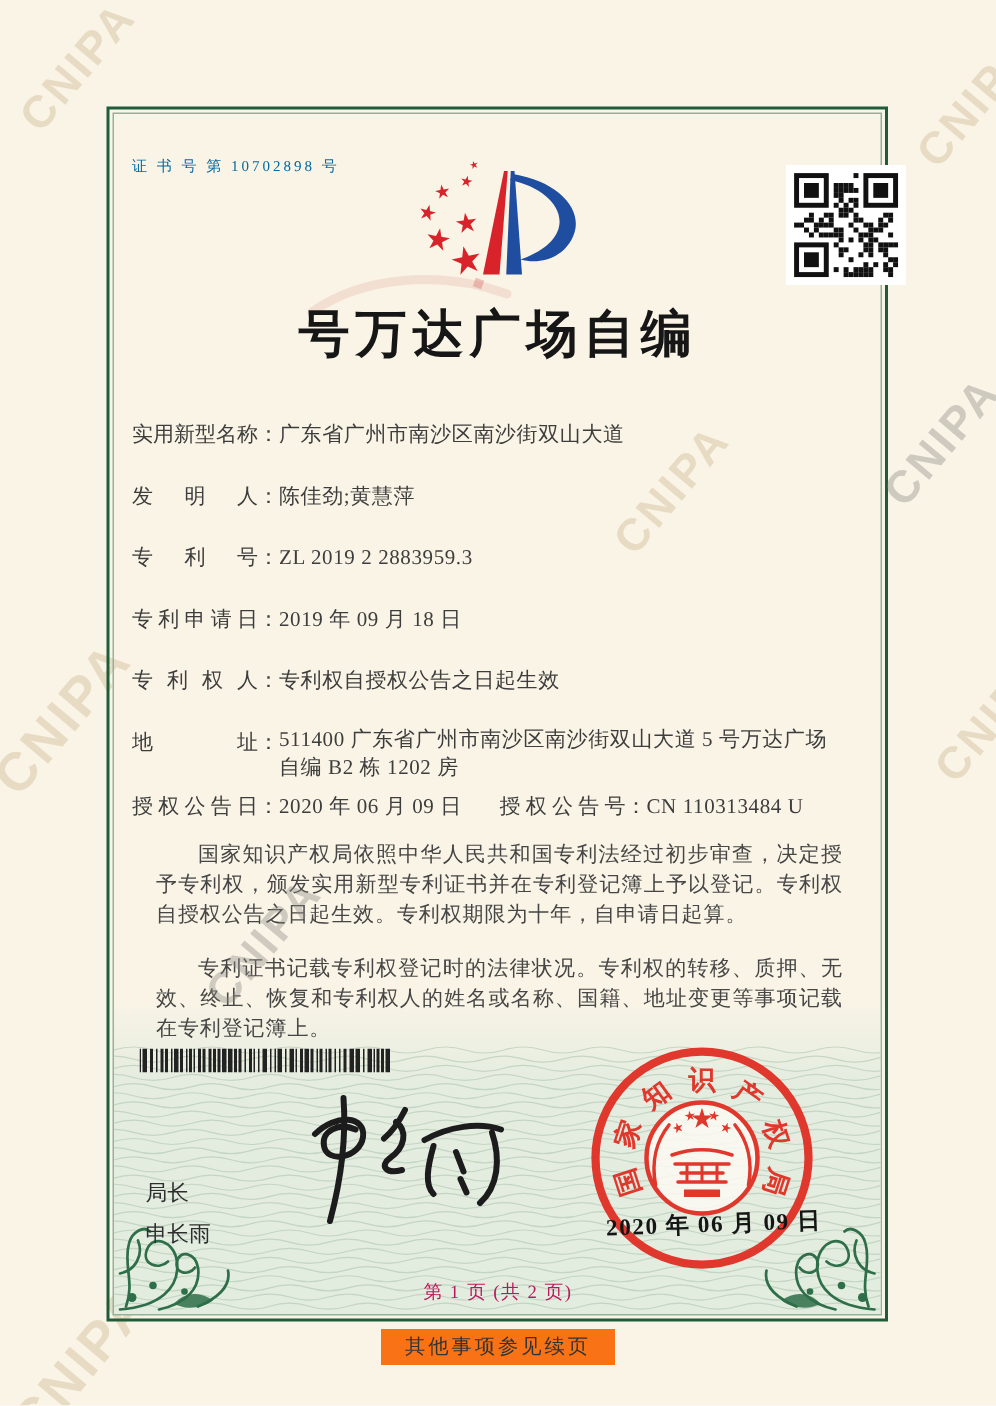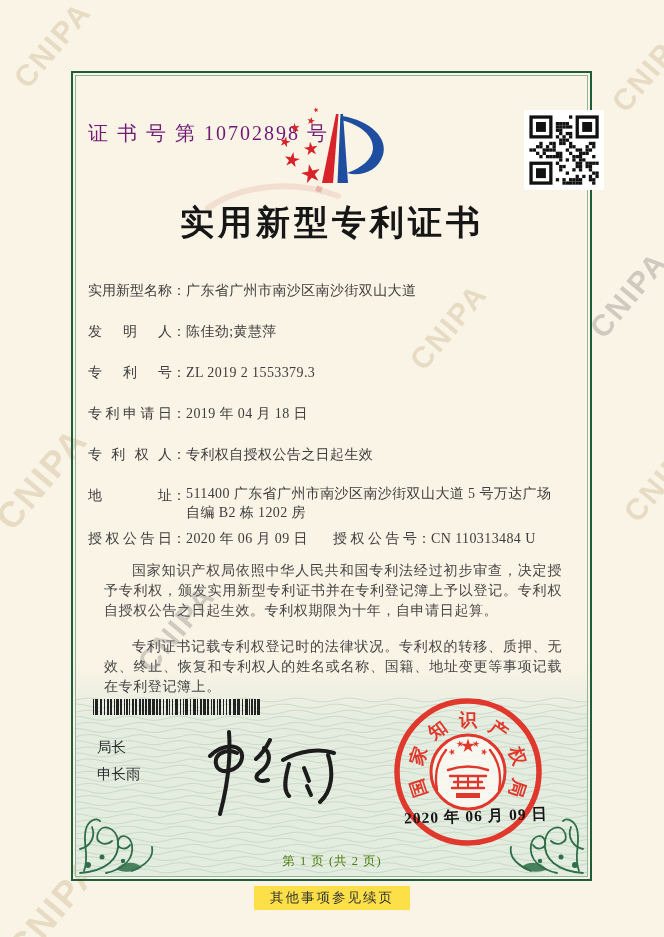--- a/index.html
+++ b/index.html
@@ -12,48 +12,48 @@
   .wm.big{font-size:36px;}
   .frame{position:absolute;left:71px;top:71px;width:521px;height:810px;box-sizing:border-box;
          border:2.5px solid #1e5c3a;z-index:2;}
   .frame::before{content:"";position:absolute;inset:2px;border:1px solid #8fb49a;pointer-events:none;}
   .panel{position:absolute;left:3px;right:3px;bottom:3px;height:212px;
          background:linear-gradient(180deg,rgba(226,236,223,0) 0,rgba(226,236,223,.92) 58px,#e2ecdf 100%);}
   .panel svg.waves{position:absolute;left:0;bottom:0;width:100%;height:182px;}
   .flourish{position:absolute;bottom:0;width:110px;height:105px;}
   .flourish.left{left:0;}
   .flourish.right{right:0;transform:scaleX(-1);}
-  .certno{position:absolute;left:88px;top:120px;font-size:20px;letter-spacing:2px;color:#701a75;z-index:3;}
+  .certno{position:absolute;left:88px;top:104px;font-size:10px;letter-spacing:2px;color:#0369a1;z-index:3;}
   .logo{position:absolute;left:278px;top:94px;z-index:3;}
   .qr{position:absolute;left:524px;top:110px;z-index:3;background:#fff;}
   .title{position:absolute;left:72px;width:520px;top:200px;text-align:center;font-size:34px;
          font-weight:bold;letter-spacing:4px;color:#161616;z-index:3;}
   .fields{position:absolute;left:88px;top:280px;width:482px;font-size:14px;z-index:3;color:#3d3d3d;}
   .frow{line-height:21px;margin-bottom:20px;position:relative;}
   .flabel{display:inline-flex;justify-content:space-between;width:84px;vertical-align:top;}
   .fcolon{display:inline-block;width:14px;vertical-align:top;}
   .fvalue{letter-spacing:.4px;}
   .frow.addr{margin-bottom:6px;}
   .frow.addr .fvalue{display:inline-block;width:372px;line-height:18.5px;vertical-align:top;}
   .pair2{position:absolute;left:245px;top:0;}
   .paras{position:absolute;left:88px;top:545px;width:490px;font-size:14px;line-height:20px;
          text-align:justify;color:#464646;letter-spacing:.6px;z-index:3;}
   .paras p{margin:16px;text-indent:2em;}
   .barcode{position:absolute;left:93px;top:699px;z-index:5;}
-  .director{position:absolute;left:97px;top:738px;z-index:5;
+  .director{position:absolute;left:97px;top:786px;z-index:5;
             font-family:"Liberation Sans","DejaVu Sans",sans-serif;font-size:14.5px;color:#2e2e2e;}
   .director div{margin-bottom:8px;}
   .sig{position:absolute;left:190px;top:720px;z-index:6;}
   .seal{position:absolute;left:392px;top:696px;z-index:6;opacity:.93;}
   .sealdate{position:absolute;left:404px;top:806px;width:150px;z-index:7;font-size:15.5px;
             font-weight:bold;color:#151515;letter-spacing:1px;transform:rotate(-2deg);}
   .pagenote{position:absolute;left:72px;width:520px;top:853px;text-align:center;font-size:12.5px;
-            color:#4d7c0f;letter-spacing:1px;z-index:5;}
+            color:#be185d;letter-spacing:1px;z-index:5;}
   .contnote{position:absolute;left:0;right:0;top:886px;display:flex;justify-content:center;z-index:3;}
-  .contnote span{background:#fde047;padding:3px 16px;font-size:13.5px;letter-spacing:2px;color:#333;}
+  .contnote span{background:#f97316;padding:3px 16px;font-size:13.5px;letter-spacing:2px;color:#333;}
   .pinkmark{position:absolute;left:198px;top:174px;z-index:2;opacity:.55;}
 </style>
 </head>
 <body>
 
 <div class="page">
 
   <div class="wm" style="left:2px;top:28px;">CNIPA</div>
   <div class="wm" style="left:600px;top:52px;">CNIPA</div>
   <div class="wm gray" style="left:578px;top:278px;">CNIPA</div>
@@ -271,21 +271,21 @@
       <rect x="68.1" y="68.1" width="3.3" height="3.3" fill="#111"></rect>
       <rect x="38.4" y="71.4" width="3.3" height="3.3" fill="#111"></rect>
       <rect x="41.699999999999996" y="71.4" width="3.3" height="3.3" fill="#111"></rect>
       <rect x="44.99999999999999" y="71.4" width="3.3" height="3.3" fill="#111"></rect>
       <rect x="48.3" y="71.4" width="3.3" height="3.3" fill="#111"></rect>
       <rect x="51.599999999999994" y="71.4" width="3.3" height="3.3" fill="#111"></rect>
       <rect x="54.9" y="71.4" width="3.3" height="3.3" fill="#111"></rect>
       <rect x="68.1" y="71.4" width="3.3" height="3.3" fill="#111"></rect>
     </svg>
 
-  <div class="title">实用新型专利证书</div>
+  <div class="title">号万达广场自编</div>
 
   <div class="fields">
     <div class="frow">
       <span class="flabel">
           <span>实</span>
           <span>用</span>
           <span>新</span>
           <span>型</span>
           <span>名</span>
           <span>称</span>
@@ -296,30 +296,30 @@
           <span>发</span>
           <span>明</span>
           <span>人</span>
         </span><span class="fcolon">：</span><span class="fvalue">陈佳劲;黄慧萍</span>
     </div>
     <div class="frow">
       <span class="flabel">
           <span>专</span>
           <span>利</span>
           <span>号</span>
-        </span><span class="fcolon">：</span><span class="fvalue">ZL 2019 2 1553379.3</span>
+        </span><span class="fcolon">：</span><span class="fvalue">ZL 2019 2 2883959.3</span>
     </div>
     <div class="frow">
       <span class="flabel">
           <span>专</span>
           <span>利</span>
           <span>申</span>
           <span>请</span>
           <span>日</span>
-        </span><span class="fcolon">：</span><span class="fvalue">2019 年 04 月 18 日</span>
+        </span><span class="fcolon">：</span><span class="fvalue">2019 年 09 月 18 日</span>
     </div>
     <div class="frow">
       <span class="flabel">
           <span>专</span>
           <span>利</span>
           <span>权</span>
           <span>人</span>
         </span><span class="fcolon">：</span><span class="fvalue">专利权自授权公告之日起生效</span>
     </div>
     <div class="frow addr">

